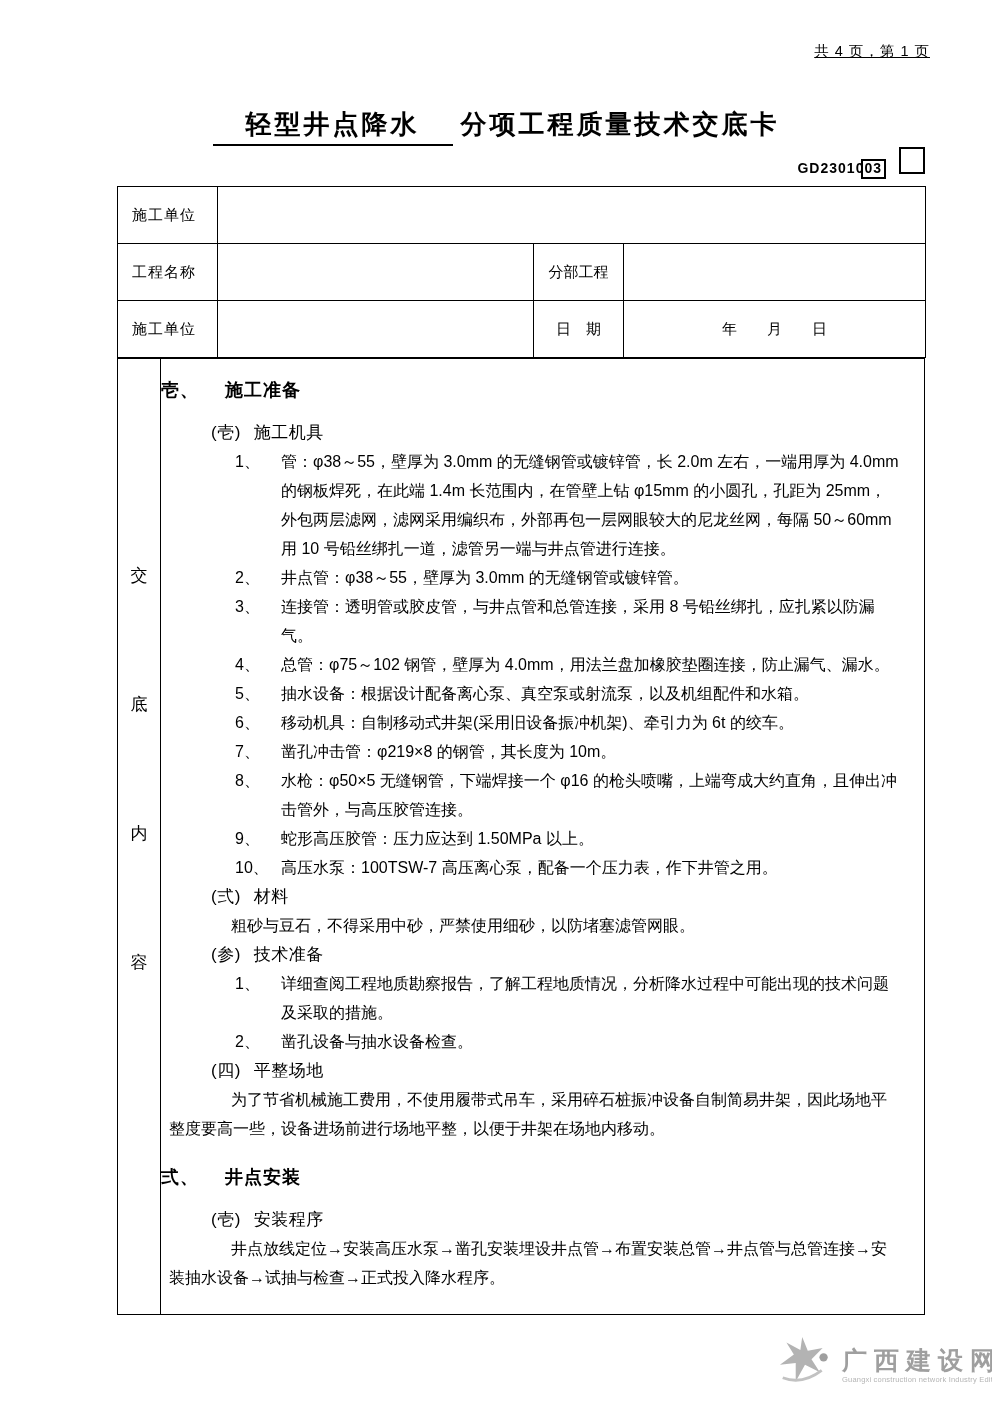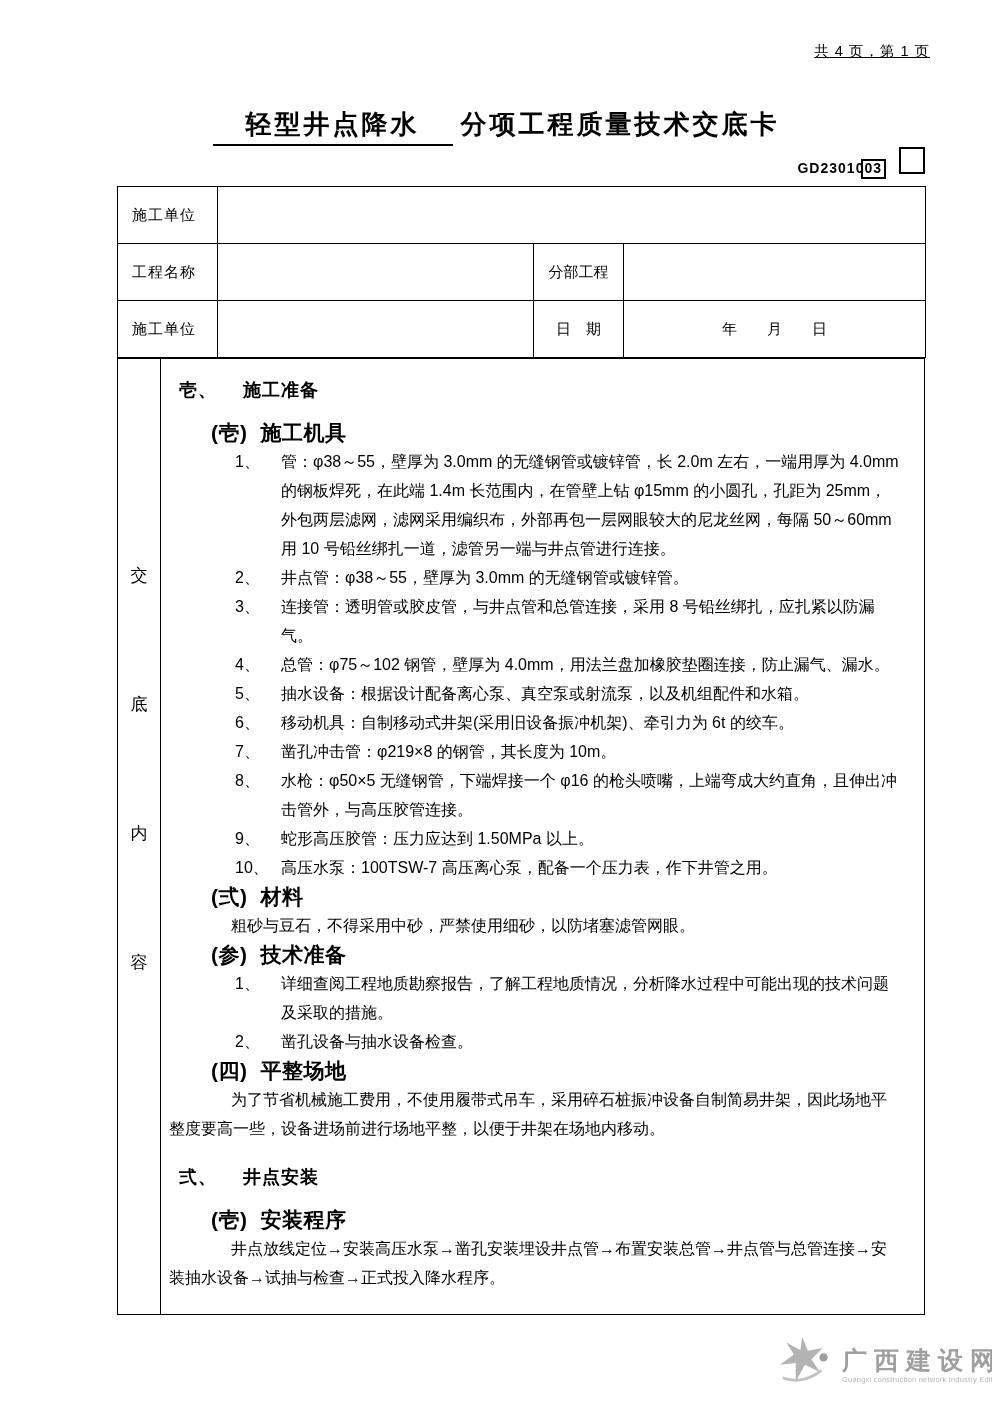--- a/index.html
+++ b/index.html
@@ -52,24 +52,24 @@
     border:1.5px solid #000; display:flex;
   }
   .side-cell { width:43px; border-right:1.5px solid #000; position:relative; flex:none; }
   .side-label {
     position:absolute; top:206px; left:0; width:100%;
     display:flex; flex-direction:column; align-items:center; gap:107px;
     font-size:17px;
   }
   .side-ch { display:block; line-height:22px; }
   .main-cell { flex:1; padding:10px 24px 0 0; font-size:16px; line-height:29px; overflow:hidden; }
-  .blk.h1 { font-weight:bold; font-size:18px; line-height:30px; margin:6px 0 13px 18px; letter-spacing:1px; }
+  .blk.h1 { font-weight:bold; font-size:18px; line-height:30px; margin:6px 0 13px 0; letter-spacing:1px; }
   .blk.h1 .num { margin-right:26px; }
   .blk.h1:not(:first-child) { margin-top:19px; }
-  .blk.h2 { font-weight:bold; font-size:21px; margin-left:50px; letter-spacing:0.5px; }
+  .blk.h2 { font-weight:normal; font-size:17px; margin-left:50px; letter-spacing:0.5px; }
   .blk.h2 .num { margin-right:13px; }
   .blk.li { position:relative; padding-left:120px; }
   .blk.li .num { position:absolute; left:74px; }
   .blk.p { margin-left:8px; text-indent:62px; }
   .watermark {
     position:absolute; left:776px; top:1336px; width:210px;
     display:flex; align-items:center; gap:8px;
     opacity:0.85;
   }
   .wm-star { flex:none; }

